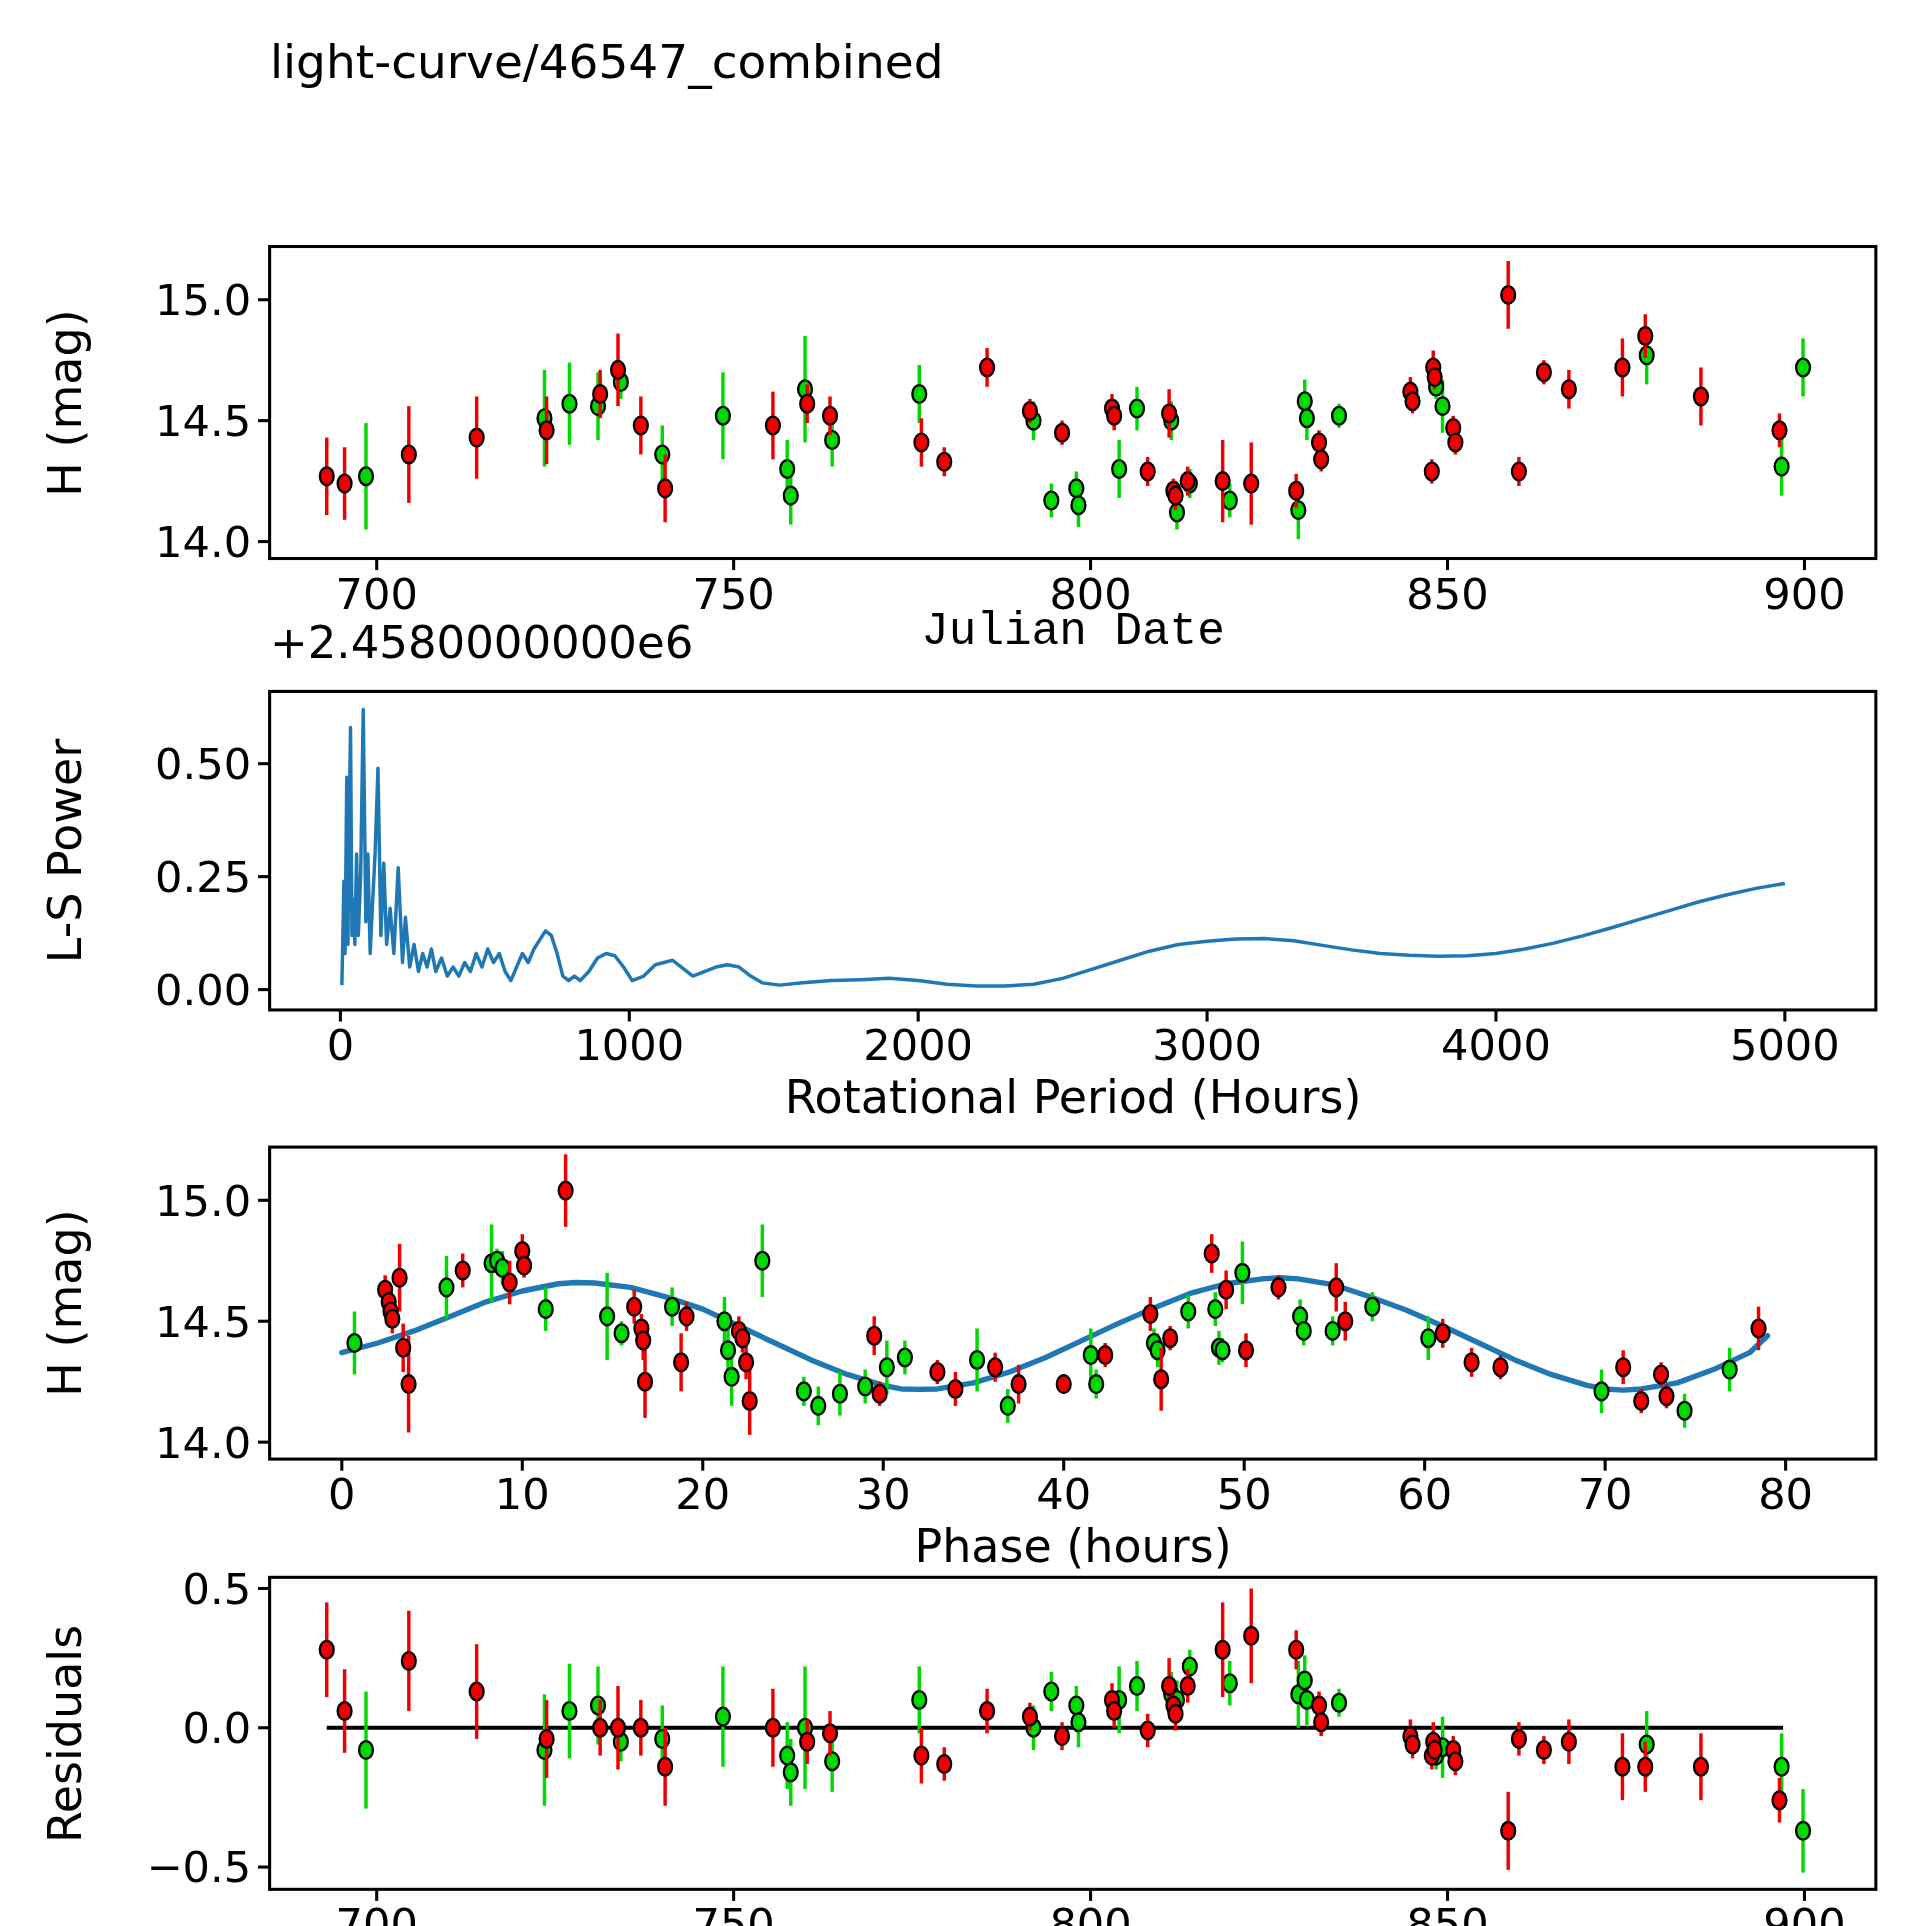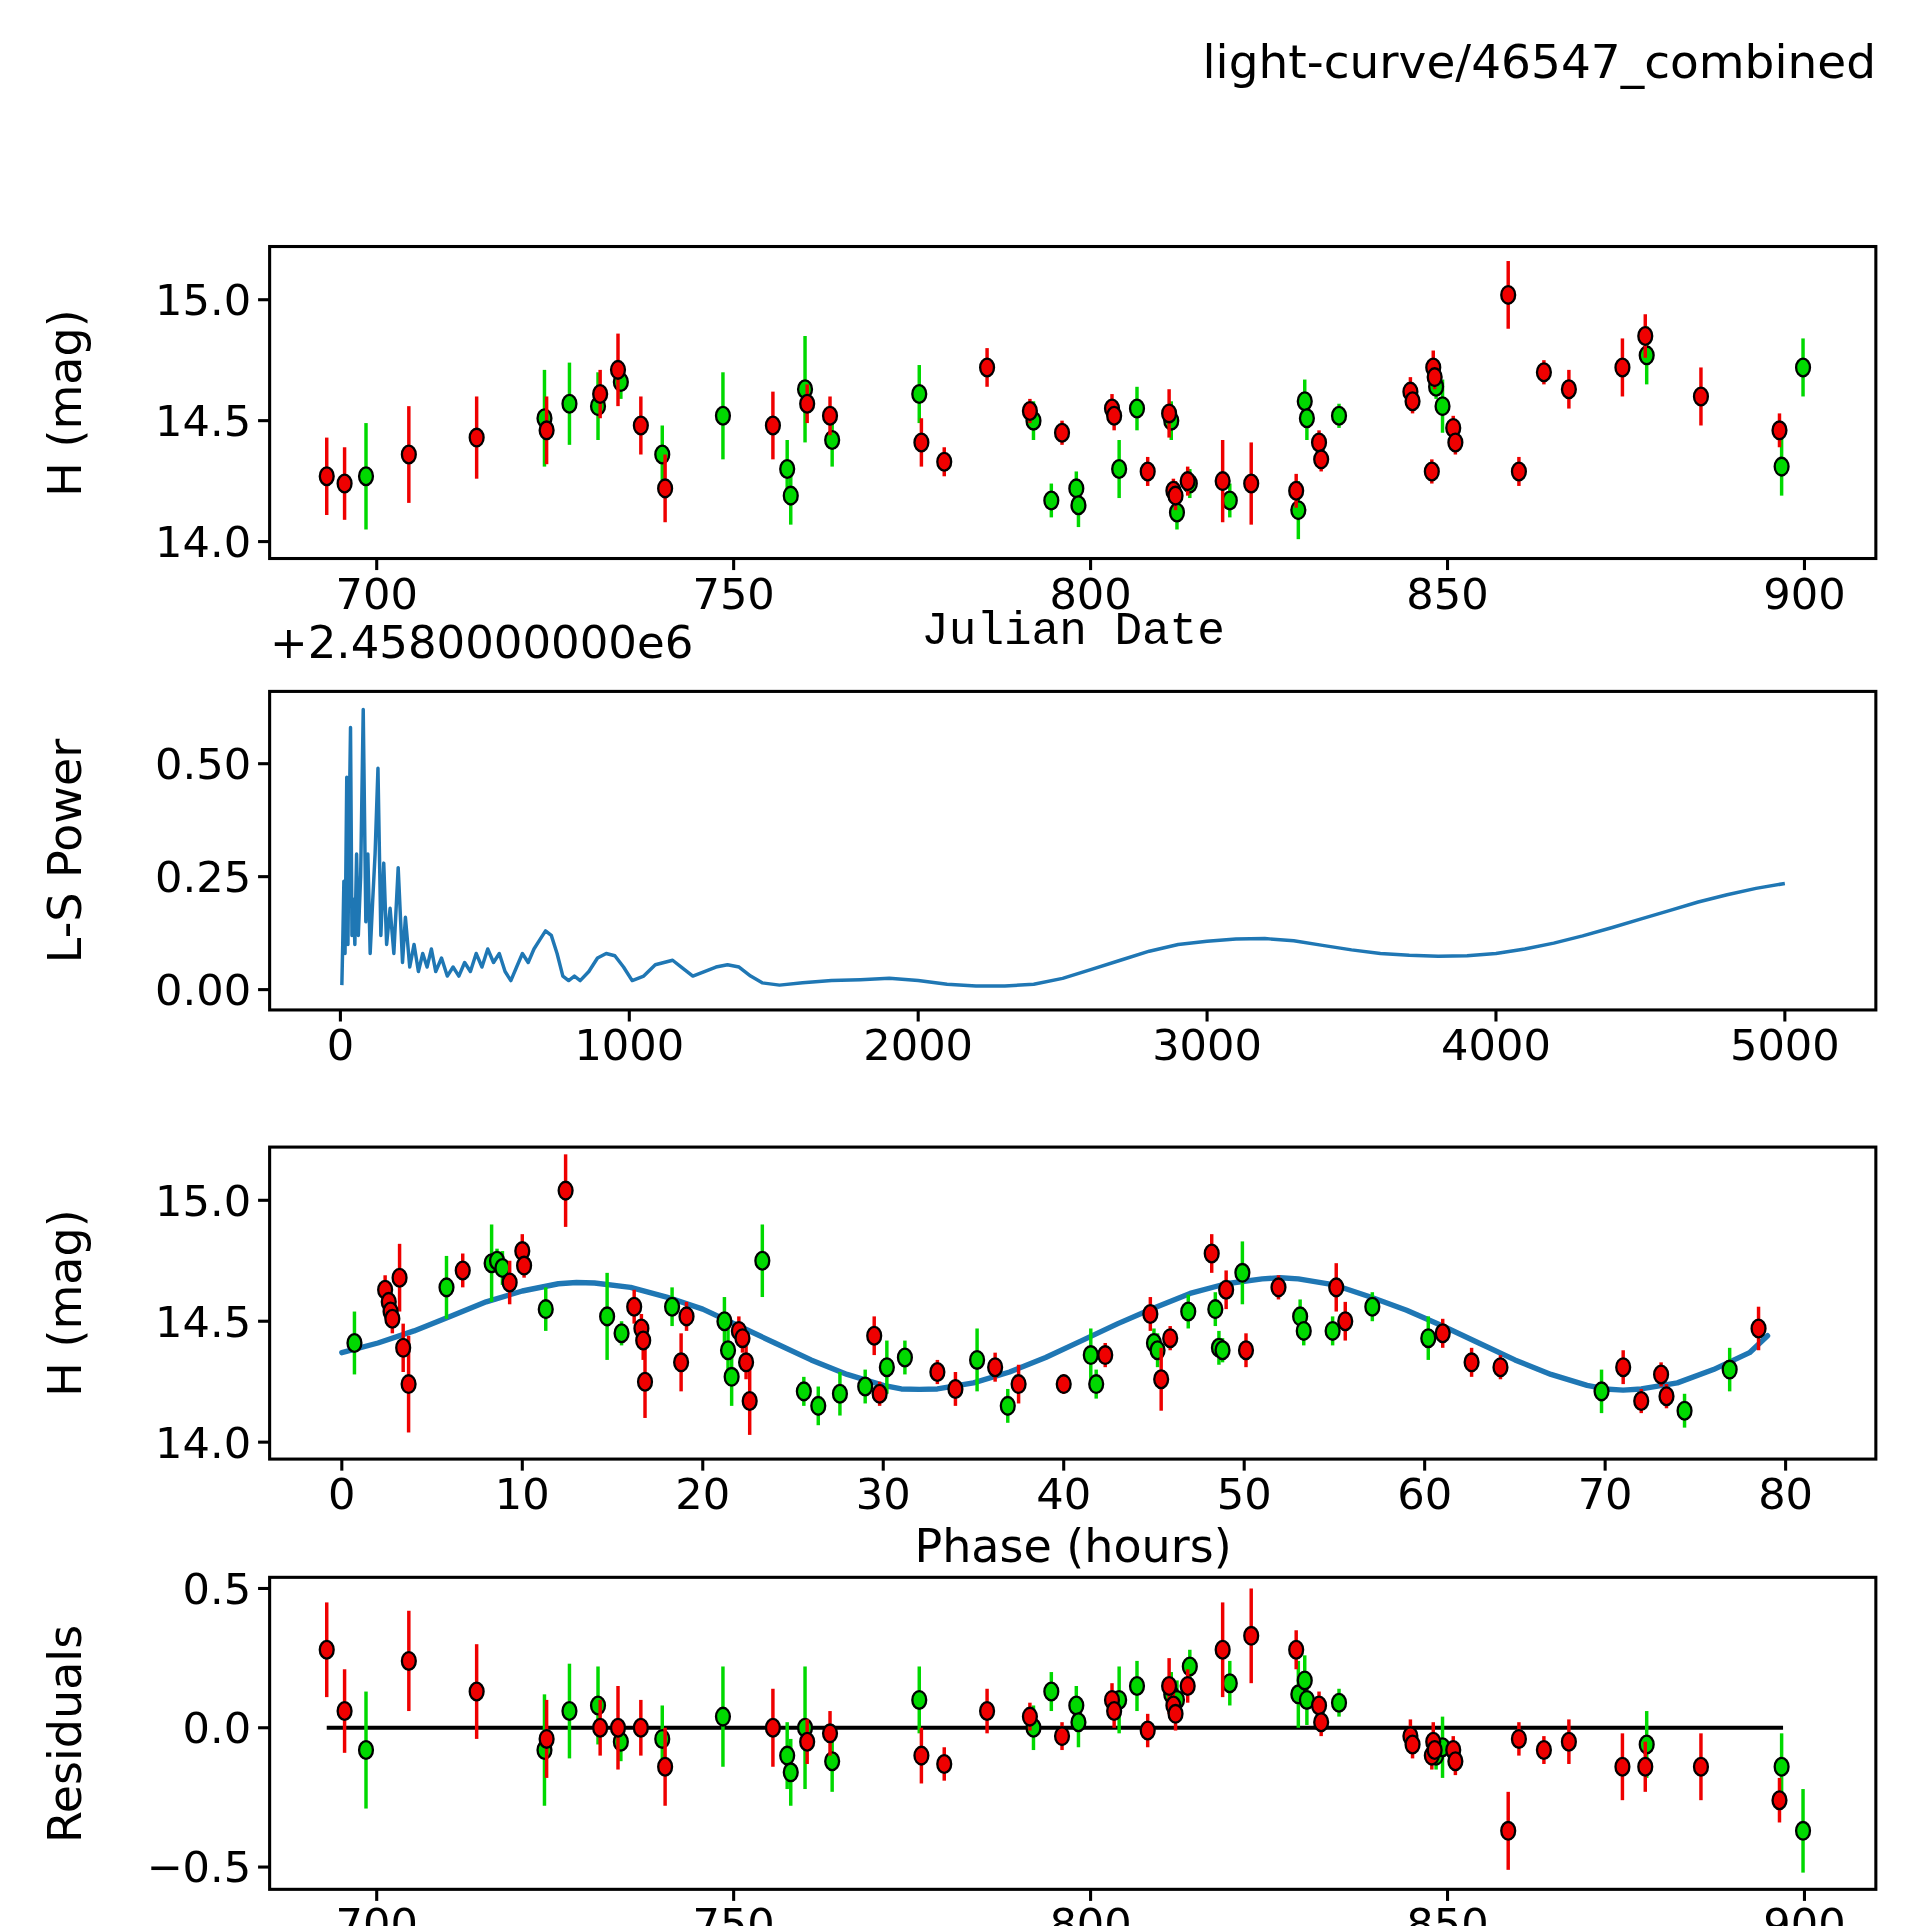--- a/index.html
+++ b/index.html
@@ -1,18 +1,18 @@
 <!DOCTYPE html>
 <html style="font-size:6.2px"><head>
 <meta charset="utf-8">
 <style>
   html,body{margin:0;padding:0;background:#ffffff;}
   .figure{position:relative;width:2080px;height:2080px;background:#ffffff;
           font-family:"DejaVu Sans","Liberation Sans",sans-serif;color:#000;}
-  .figtitle{position:absolute;left:270px;width:1606px;top:34px;text-align:right;
+  .figtitle{position:absolute;left:270px;width:1606px;top:34px;text-align:left;
             font-size:47px;white-space:nowrap;}
   .ylab{position:absolute;transform:translate(-50%,-50%) rotate(-90deg);
         font-size:46px;white-space:nowrap;}
   #ylab0{left:65px;top:403px;}
   #ylab1{left:65px;top:851px;}
   #ylab2{left:65px;top:1303px;}
   #ylab3{left:65px;top:1734px;}
   .xlab{position:absolute;left:270px;width:1606px;text-align:center;
         font-size:46px;white-space:nowrap;}
   #xlab0{top:606px;font-family:Liberation Mono, monospace;}
@@ -31,20 +31,21 @@
   <div class="figtitle">light-curve/46547_combined</div>
 
   <div class="ylab" id="ylab0">H (mag)</div>
   <div class="ylab" id="ylab1">L-S Power</div>
   <div class="ylab" id="ylab2">H (mag)</div>
   <div class="ylab" id="ylab3">Residuals</div>
 
   <div class="xlab" id="xlab0">Julian Date</div>
   <div class="offset" id="off0">+2.4580000000e6</div>
 
+  <div class="xlab" id="xlab1">Rotational Period (Hours)</div>
   <div class="xlab" id="xlab2">Phase (hours)</div>
 
   <svg id="plots" width="2080" height="2080" viewBox="0 0 5400 5400">
       <g>
         <g>
           <line x1="950.2" x2="950.2" y1="1374.6511627906982" y2="1098.3720930232557" stroke="#00d900" stroke-width="9"></line>
           <line x1="1413.5333333333333" x2="1413.5333333333333" y1="1211.395348837209" y2="960.2325581395356" stroke="#00d900" stroke-width="9"></line>
           <line x1="1478.4" x2="1478.4" y1="1154.8837209302324" y2="941.3953488372094" stroke="#00d900" stroke-width="9"></line>
           <line x1="1552.5333333333333" x2="1552.5333333333333" y1="1142.325581395349" y2="966.5116279069762" stroke="#00d900" stroke-width="9"></line>
           <line x1="1611.8400000000008" x2="1611.8400000000008" y1="1035.5813953488373" y2="947.674418604651" stroke="#00d900" stroke-width="9"></line>

